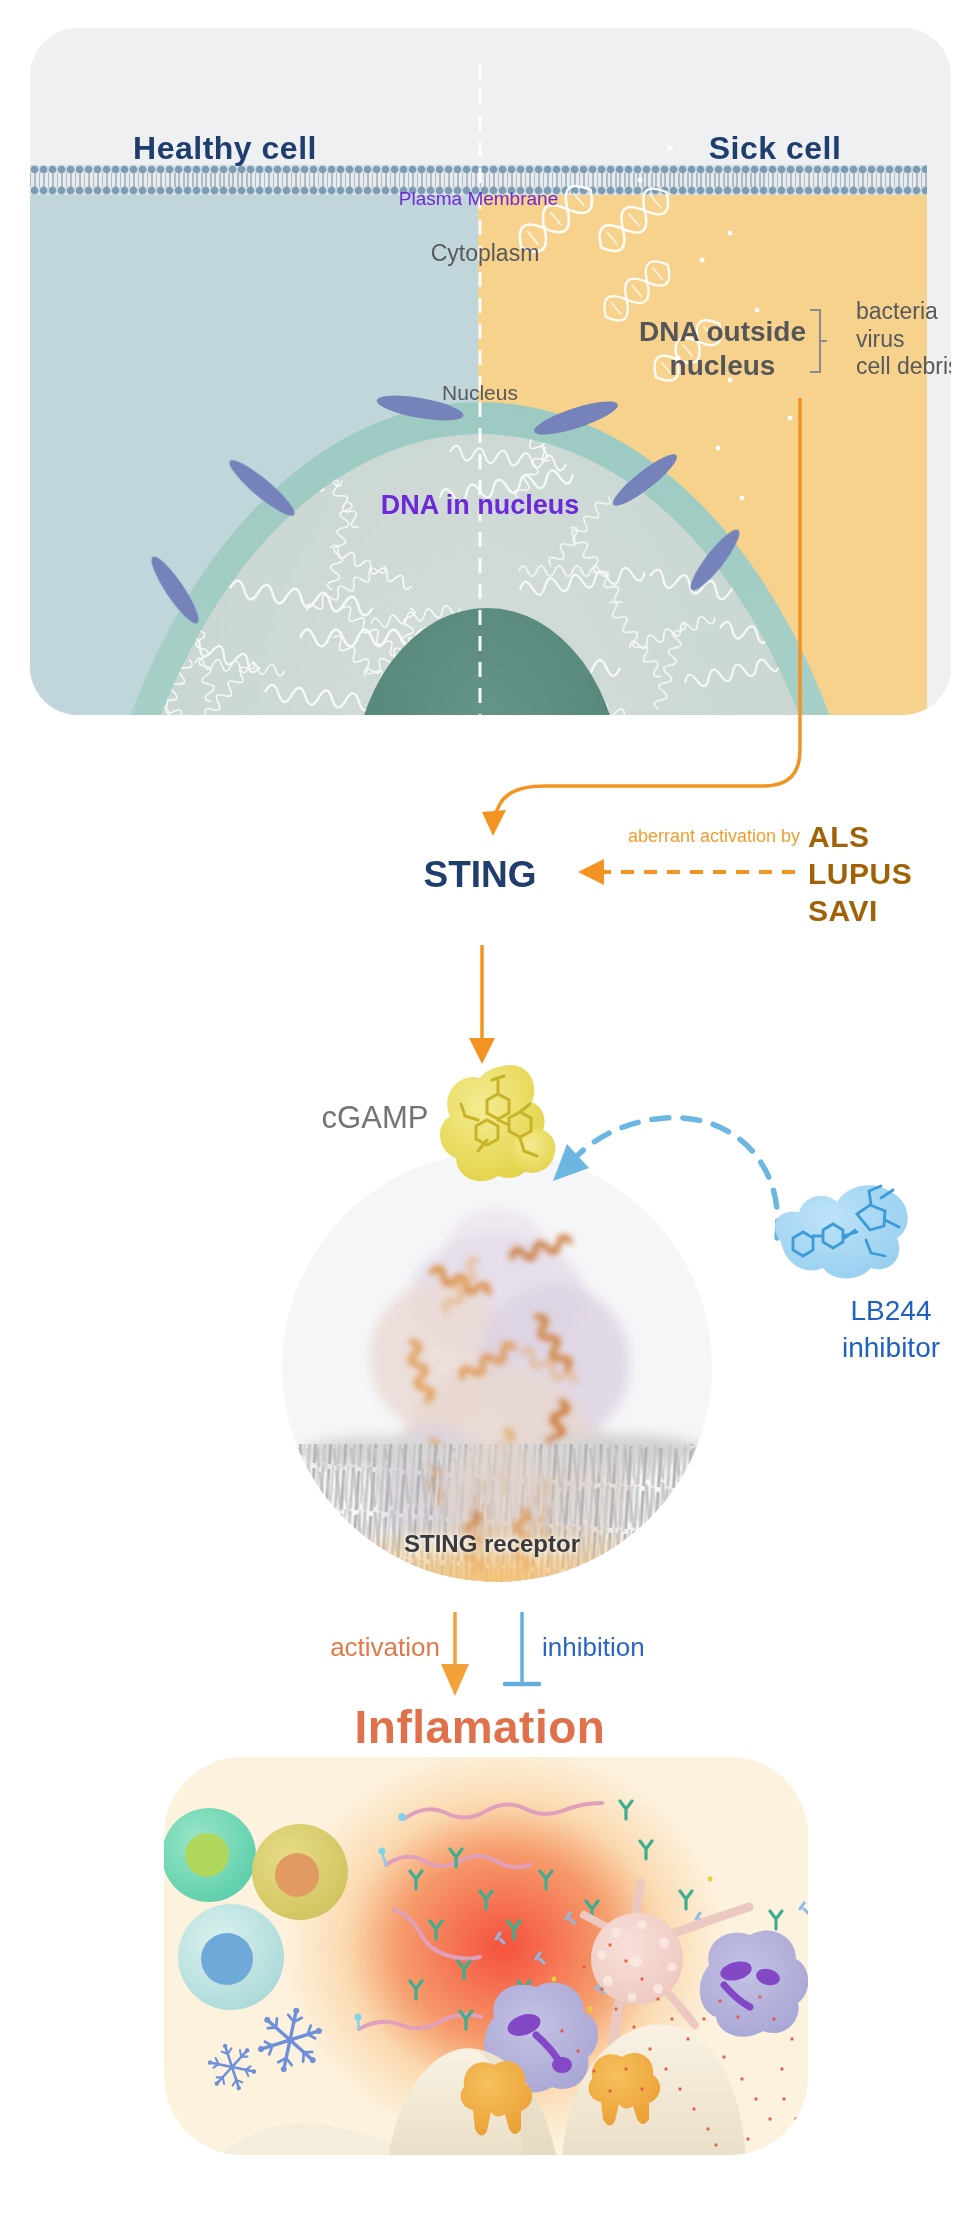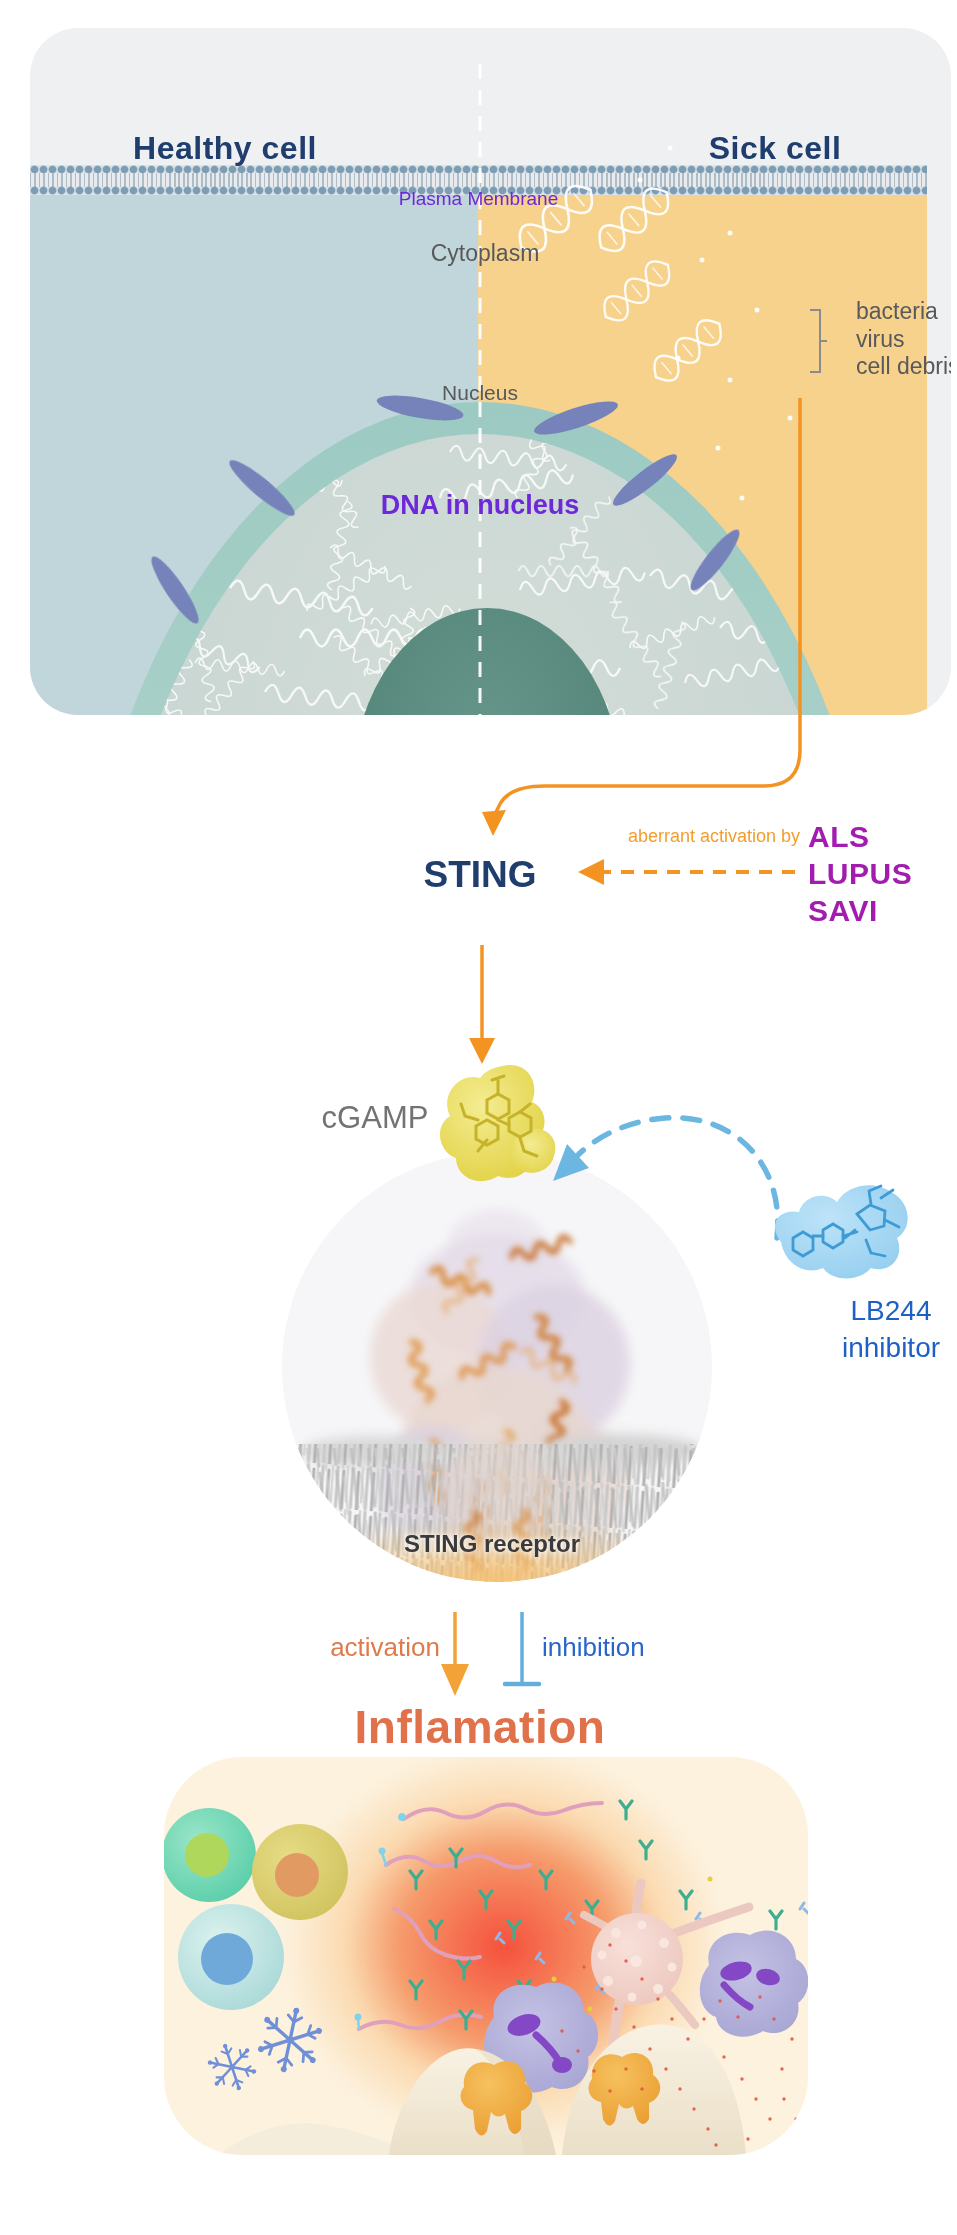--- a/index.html
+++ b/index.html
@@ -20,21 +20,21 @@
       color:#1f3d6d;letter-spacing:.5px;}
   #plasma-label{left:0;top:160px;width:897px;text-align:center;font-size:19px;color:#6d28d9;}
   #cytoplasm-label{left:320px;top:212px;width:270px;text-align:center;font-size:23px;color:#58595d;}
   #nucleus-label{left:335px;top:353px;width:230px;text-align:center;font-size:21px;color:#58595d;}
   #dna-in-label{left:300px;top:462px;width:300px;text-align:center;font-size:27px;font-weight:bold;color:#6d28d9;}
   #dna-out-label{left:560px;top:287px;width:265px;text-align:center;font-size:28px;font-weight:bold;
       color:#55565a;line-height:34px;}
   #ext-list{left:826px;top:270px;width:120px;font-size:23px;color:#58595c;line-height:27.5px;}
   
   #aberrant-label{left:480px;top:826px;width:320px;text-align:right;font-size:18px;color:#f49d2e;}
-  .disease{position:absolute;left:808px;width:140px;font-size:30px;font-weight:bold;color:#a21caf;letter-spacing:.5px;}
+  .disease{position:absolute;left:808px;width:140px;font-size:30px;font-weight:bold;color:#a16207;letter-spacing:.5px;}
   #sting-title{left:230px;top:852px;width:500px;text-align:center;font-size:37px;font-weight:bold;
       color:#1f3d6d;line-height:46px;}
   #cgamp-label{left:300px;top:1100px;width:150px;text-align:center;font-size:31px;color:#737373;}
   #receptor-circle{left:282px;top:1152px;width:430px;height:430px;border-radius:50%;background:#f6f6f8;overflow:hidden;}
   #receptor-label{left:352px;top:1530px;width:280px;text-align:center;font-size:24px;font-weight:bold;color:#3a3a3c;
       text-shadow:0 0 8px rgba(255,255,255,.9),0 0 4px rgba(255,255,255,.8);z-index:11;}
   #lb244-label{left:801px;top:1292px;width:180px;text-align:center;font-size:28px;color:#1d61c4;line-height:37px;}
   #activation-label{left:280px;top:1632px;width:160px;text-align:right;font-size:26px;color:#e07a4a;}
   #inhibition-label{left:542px;top:1632px;width:170px;text-align:left;font-size:26px;color:#2a66c8;}
   #inflammation-title{left:230px;top:1700px;width:500px;text-align:center;font-size:46px;font-weight:bold;
@@ -141,20 +141,24 @@
 
       <path fill="none" stroke="#8a8b8e" stroke-width="2" d="M780,282 H790 V344 H780 M790,313 H797"></path>
     </svg>
 
     <div class="cell-title abs" style="left:60px;">Healthy cell</div>
     <div class="cell-title abs" style="left:610px;">Sick cell</div>
     <div id="plasma-label" class="abs">Plasma Membrane</div>
     <div id="cytoplasm-label" class="abs">Cytoplasm</div>
     <div id="nucleus-label" class="abs">Nucleus</div>
     <div id="dna-in-label" class="abs">DNA in nucleus</div>
+    <div id="dna-out-label" class="abs">
+      <span>DNA outside</span><br>
+      <span>nucleus</span>
+    </div>
     <div id="ext-list" class="abs">
       <div>bacteria</div>
       <div>virus</div>
       <div>cell debris</div>
     </div>
   </div>
 
   <svg class="abs overlay" width="957" height="2235" style="left:0;top:0;z-index:5;">
 
     <g>

